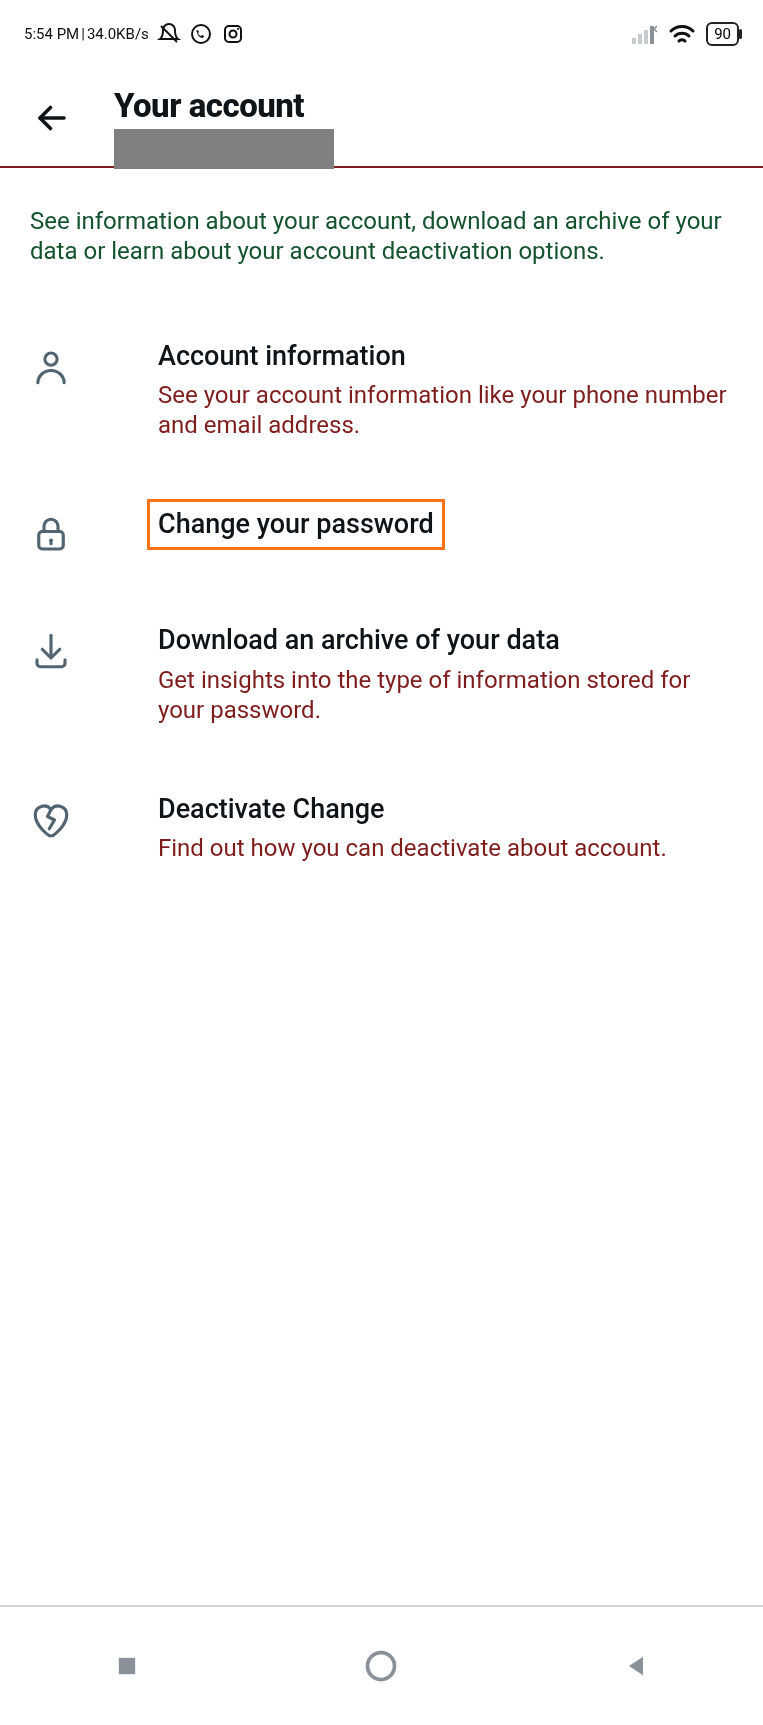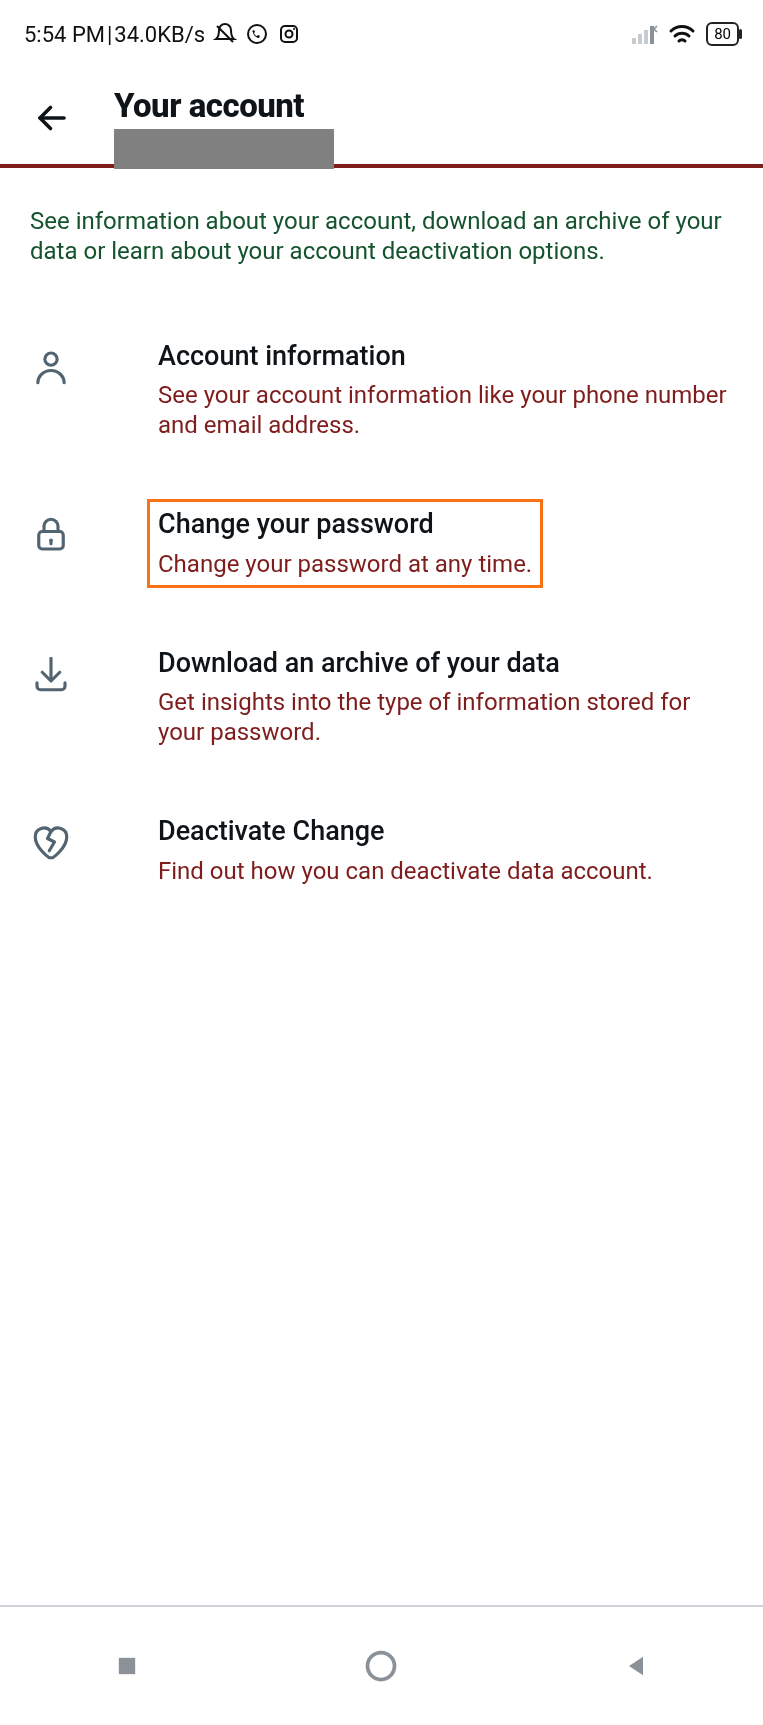--- a/index.html
+++ b/index.html
@@ -1,27 +1,27 @@
 <!DOCTYPE html>
 <html><head>
 <meta charset="utf-8">
 <style>
   * { margin: 0; padding: 0; box-sizing: border-box; }
   html, body { width: 763px; height: 1725px; font-family: -apple-system, BlinkMacSystemFont, "Segoe UI", Roboto, Helvetica, Arial, sans-serif; background: #fff; color: #000; overflow: hidden; }
 
   
   .status-bar { display: flex; justify-content: space-between; align-items: center; padding: 10px 24px 0 24px; height: 58px; }
-  .status-left { display: flex; align-items: center; gap: 2px; font-size: 22px; font-weight: 400; color: #111; }
+  .status-left { display: flex; align-items: center; gap: 2px; font-size: 15px; font-weight: 400; color: #111; }
   .status-left .ico { margin-left: 6px; display: inline-flex; align-items: center; }
   .status-right { display: flex; align-items: center; gap: 10px; }
   .battery-box { border: 2px solid #222; border-radius: 6px; padding: 0 6px; font-size: 15px; line-height: 20px; position: relative; }
   .battery-box::after { content: ""; position: absolute; right: -5px; top: 5px; width: 3px; height: 10px; background: #222; border-radius: 2px; }
 
   
-  .app-header { display: flex; align-items: flex-start; padding: 28px 24px 0 24px; height: 110px; border-bottom: 4px solid #7f1d1d; justify-content: space-between; }
+  .app-header { display: flex; align-items: flex-start; padding: 28px 24px 0 24px; height: 110px; border-bottom: 2px solid #7f1d1d; justify-content: space-between; }
   .back-btn { width: 90px; display: flex; align-items: center; justify-content: flex-start; padding-top: 14px; padding-left: 10px; }
   .header-text { flex: 1; }
   .header-title { font-size: 33px; font-weight: 800; color: #0f1419; letter-spacing: -0.5px; }
   .header-redact { width: 220px; height: 40px; background: #808080; margin-top: 4px; }
 
   
   .page-desc { padding: 38px 30px 0 30px; font-size: 24px; line-height: 1.25; color: #14532d; }
 
   
   .list { padding: 40px 0 0 0; }
@@ -80,21 +80,21 @@
       </svg>
     </span>
     <span>
       <svg width="28" height="22" viewBox="0 0 28 22" fill="none" stroke="#111" stroke-width="3" stroke-linecap="round">
         <path d="M3 8 a16 16 0 0 1 22 0"></path>
         <path d="M7 13 a10 10 0 0 1 14 0"></path>
         <path d="M11 18 a4 4 0 0 1 6 0"></path>
       </svg>
     </span>
     <span class="battery-box">
-      <span>80</span>
+      <span>90</span>
     </span>
   </div>
 </div>
 
 <div class="app-header">
   <div class="back-btn">
     <span>
       <svg width="36" height="36" viewBox="0 0 24 24" fill="none" stroke="#0f1419" stroke-width="2.4" stroke-linecap="round" stroke-linejoin="round">
         <line x1="20" y1="12" x2="4" y2="12"></line>
         <polyline points="11 5 4 12 11 19"></polyline>
@@ -129,21 +129,20 @@
       <svg width="42" height="42" viewBox="0 0 24 24" fill="none" stroke="#536471" stroke-width="1.8" stroke-linecap="round" stroke-linejoin="round">
         <rect x="5" y="10" width="14" height="10" rx="2"></rect>
         <path d="M8 10V7a4 4 0 0 1 8 0v3"></path>
         <circle cx="12" cy="15" r="1" fill="#536471" stroke="none"></circle>
         <line x1="12" y1="15" x2="12" y2="17"></line>
       </svg>
     </div>
     <div class="row-body">
       <span class="row-body-inner">
         <span class="row-title">Change your password</span>
-        <span class="row-sub">Change your password at any time.</span>
       </span>
     </div>
   </div>
 
   <div class="list-row">
     <div class="row-icon">
       <svg width="42" height="42" viewBox="0 0 24 24" fill="none" stroke="#536471" stroke-width="1.8" stroke-linecap="round" stroke-linejoin="round">
         <path d="M12 3v12"></path>
         <polyline points="7 11 12 16 17 11"></polyline>
         <path d="M4 17v2a2 2 0 0 0 2 2h12a2 2 0 0 0 2-2v-2"></path>
@@ -157,21 +156,21 @@
 
   <div class="list-row">
     <div class="row-icon">
       <svg width="42" height="42" viewBox="0 0 24 24" fill="none" stroke="#536471" stroke-width="1.8" stroke-linecap="round" stroke-linejoin="round">
         <path d="M12 21s-8-5.5-8-12a5 5 0 0 1 9-3 5 5 0 0 1 9 3c0 6.5-8 12-8 12z" transform="translate(-1,0)"></path>
         <polyline points="12 6 10 10 14 12 11 17"></polyline>
       </svg>
     </div>
     <div class="row-body">
       <div class="row-title">Deactivate Change</div>
-      <div class="row-sub">Find out how you can deactivate data account.</div>
+      <div class="row-sub">Find out how you can deactivate about account.</div>
     </div>
   </div>
 
 </div>
 
 <div class="nav-bar">
   <div class="nav-btn">
     <span>
       <svg width="28" height="28" viewBox="0 0 24 24">
           <rect x="5" y="5" width="14" height="14" fill="#8a9199"></rect>

